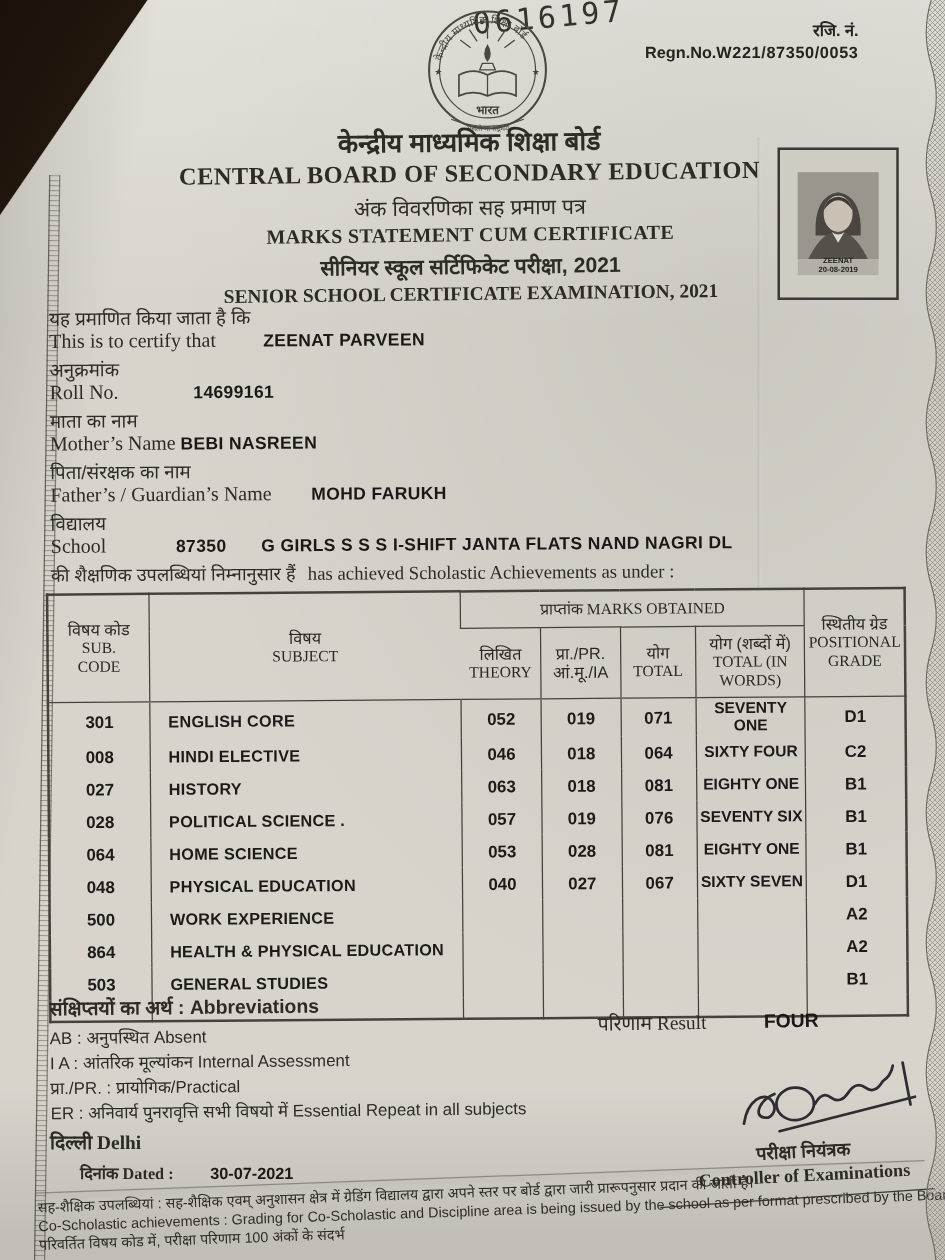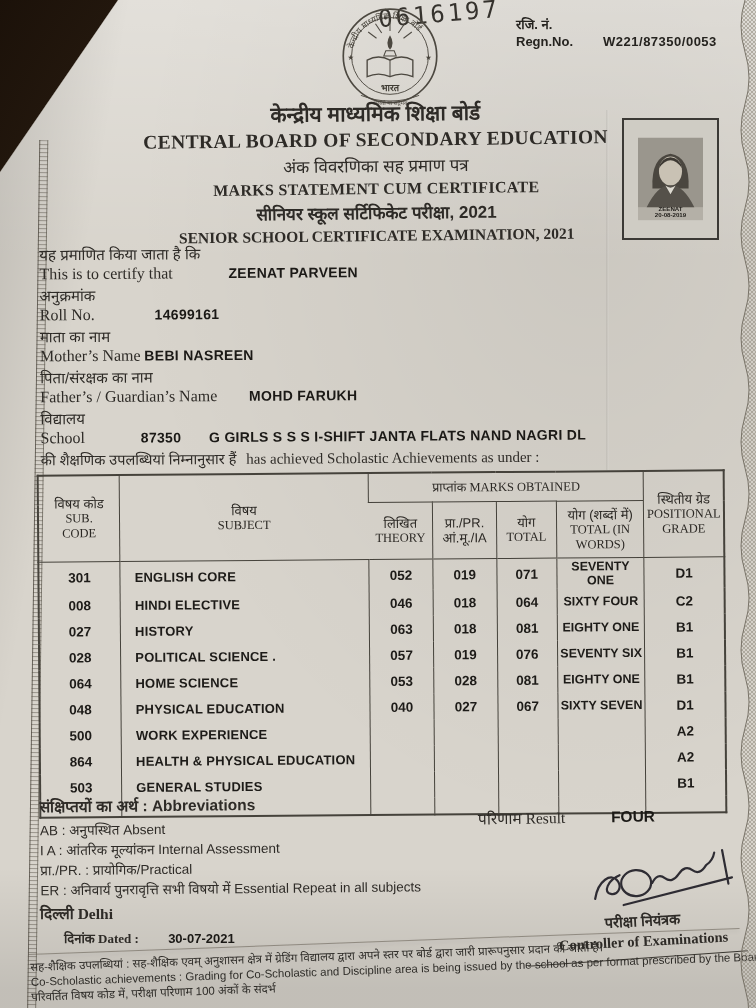--- a/index.html
+++ b/index.html
@@ -28,29 +28,29 @@
     position:absolute;left:606px;top:110px;width:3px;height:360px;
     background:linear-gradient(to right, rgba(0,0,0,.07), rgba(255,255,255,.12));
   }
   .fold-line{
     position:absolute;left:28px;top:954px;width:712px;height:0;
     border-top:1px solid rgba(95,88,76,.55);
     box-shadow:0 2px 4px rgba(0,0,0,.10);
     transform:rotate(-2.1deg);transform-origin:left top;
   }
   .hi{font-family:"Liberation Sans","DejaVu Sans",sans-serif;}
-  .sans{font-family:"Liberation Sans","DejaVu Sans",sans-serif;}
+  .sans{font-family:"Liberation Sans","DejaVu Sans",sans-serif;text-align:right;}
   .mono{font-family:"DejaVu Sans Mono","Liberation Mono",monospace;}
 
   .serial{
     position:absolute;left:378px;top:0px;font-size:24px;letter-spacing:3px;
     color:#35322d;transform:rotate(-5deg);font-weight:500;
   }
   .regn{position:absolute;left:516px;top:16px;font-size:13px;line-height:17px;color:#25231f;}
-  .regn .row{display:flex;gap:30px;font-weight:bold;}
+  .regn .row{display:flex;font-weight:bold;}
   .regn .val{letter-spacing:.5px;}
 
   .emblem{position:absolute;left:326px;top:4px;width:128px;height:108px;}
 
   .title{position:absolute;left:20px;top:99px;width:712px;text-align:center;transform:rotate(-.7deg);}
   .t1{font-size:21px;font-weight:bold;}
   .t2{font-size:19.5px;font-weight:bold;letter-spacing:.4px;margin-top:2px;}
   .t3{font-size:17px;margin-top:3px;}
   .t4{font-size:16px;font-weight:bold;letter-spacing:.3px;margin-top:3px;}
   .t5{font-size:17px;font-weight:bold;margin-top:3px;}
@@ -183,21 +183,21 @@
       <path d="M12 96 Q28 64 45 66 Q62 64 78 96 Z" fill="#55514a"></path>
       <path d="M38 66 L45 78 L52 66 Q45 72 38 66" fill="#dedbd2"></path>
       <text x="45" y="101" font-size="8.5" font-weight="bold" text-anchor="middle" fill="#23211d" font-family="'Liberation Sans',sans-serif">ZEENAT</text>
       <text x="45" y="110" font-size="8.5" font-weight="bold" text-anchor="middle" fill="#23211d" font-family="'Liberation Sans',sans-serif">20-08-2019</text>
     </svg>
   </div>
 
   <div class="details">
     <div class="ln lbl-hi hi">यह प्रमाणित किया जाता है कि</div>
     <div class="ln"><span class="lbl-en">This is to certify that</span>
-      <span class="val" style="margin-left:52px;">ZEENAT PARVEEN</span></div>
+      <span class="val" style="margin-left:34px;">ZEENAT PARVEEN</span></div>
     <div class="ln lbl-hi hi">अनुक्रमांक</div>
     <div class="ln"><span class="lbl-en">Roll No.</span>
       <span class="val" style="margin-left:56px;">14699161</span></div>
     <div class="ln lbl-hi hi">माता का नाम</div>
     <div class="ln"><span class="lbl-en">Mother’s Name</span>
       <span class="val" style="">BEBI NASREEN</span></div>
     <div class="ln lbl-hi hi">पिता/संरक्षक का नाम</div>
     <div class="ln"><span class="lbl-en">Father’s / Guardian’s Name</span>
       <span class="val" style="margin-left:28px;">MOHD FARUKH</span></div>
     <div class="ln lbl-hi hi">विद्यालय</div>

